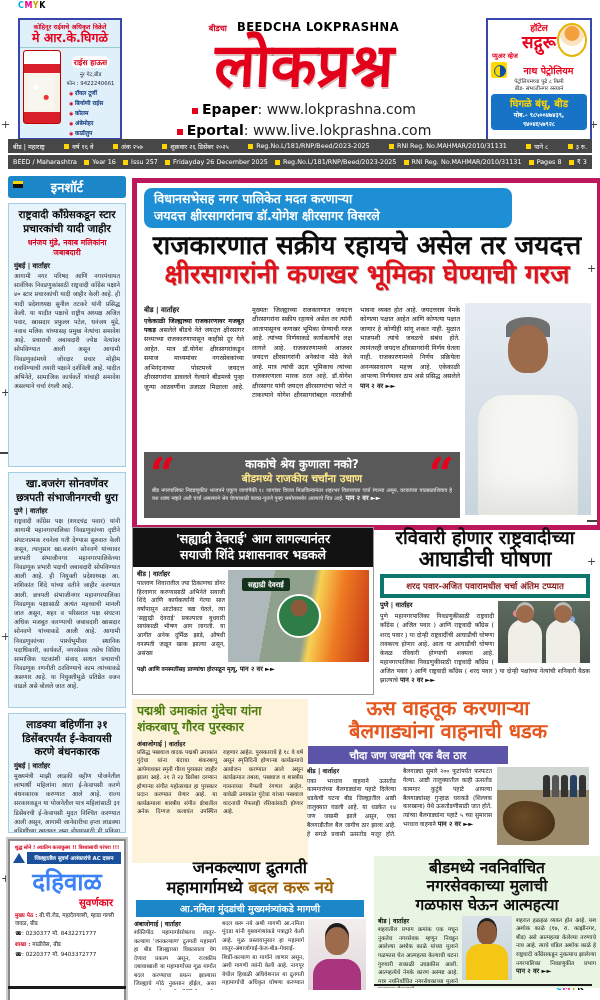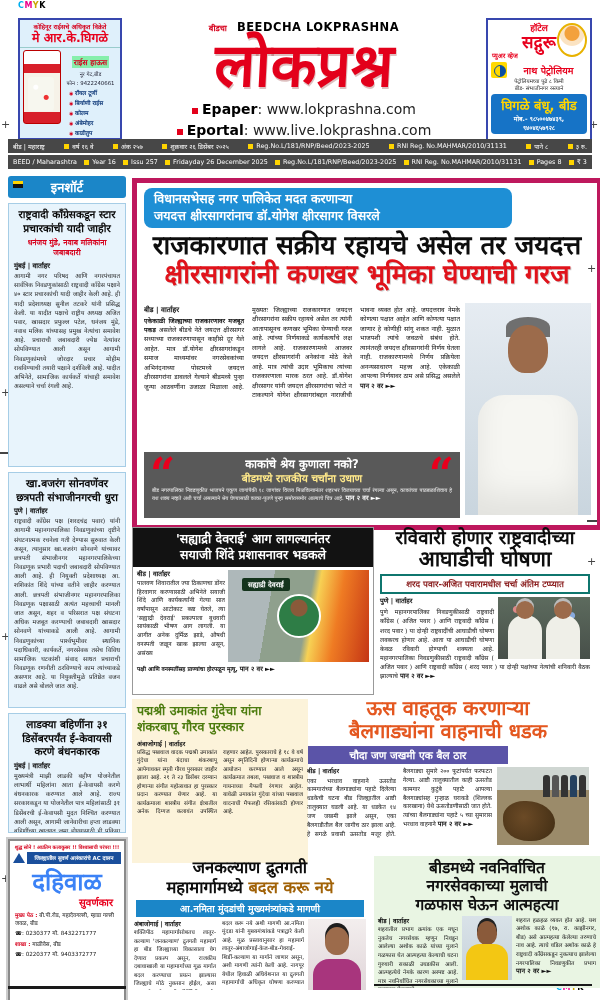--- a/index.html
+++ b/index.html
@@ -15,22 +15,22 @@
   .ad-left{left:18px;top:18px;width:100px;height:118px;border:2px solid #3847ae;background:#dff0fb;
            text-align:center;overflow:hidden;}
   .al1{color:#d6001c;font-size:6.4px;font-weight:bold;padding-top:2px;}
   .al2{color:#e8001d;font-size:12.5px;font-weight:bold;line-height:1.1;border-bottom:1px solid #9cc;padding-bottom:2px;}
   .al-flex{display:flex;margin-top:2px;}
   .ricebag{width:36px;height:72px;margin-left:3px;border:1px solid #b00;border-radius:3px;
            background:linear-gradient(#fff 0 18%,#d81f2a 18% 30%,#f6f2e8 30% 85%,#d81f2a 85%);position:relative;flex:none;}
   .ricebag:after{content:"";position:absolute;left:4px;top:26px;width:26px;height:34px;border-radius:3px;
            background:radial-gradient(circle at 30% 30%,#fff 2px,transparent 3px),radial-gradient(circle at 70% 60%,#e33 2px,#f7f7ef 3px);}
   .al-right{flex:1;padding:0 2px;}
-  .ricehouse{display:inline-block;background:#86efac;color:#d6001c;font-weight:bold;font-size:7.5px;
-             border-radius:0;padding:1px 2px;margin-top:1px;}
+  .ricehouse{display:inline-block;background:#ffffff;color:#d6001c;font-weight:bold;font-size:7.5px;
+             border-radius:5px;padding:1px 2px;margin-top:1px;}
   .al-addr{font-size:5.4px;color:#223;margin-top:2px;line-height:1.3;}
   .al-item{font-size:5.8px;color:#103a7a;font-weight:bold;text-align:left;margin:2px 0 0 6px;}
   .al-item:before{content:"◉ ";color:#d6001c;font-size:5px;}
   
   .mast-center{left:128px;top:20px;width:352px;text-align:center;}
   .mc-top{display:flex;align-items:center;justify-content:center;gap:10px;}
   .mc-prefix{color:#d6001c;font-size:8px;font-weight:bold;}
   .mc-eng{font-size:11.5px;font-weight:bold;color:#000;letter-spacing:0.5px;}
   .mc-logo{font-size:60px;font-weight:bold;color:#e3001b;line-height:1.05;
            text-shadow:1px 2px 0 rgba(120,0,0,0.25);transform:skewX(-3deg);}
@@ -46,21 +46,21 @@
   .ar3{color:#e8001d;font-weight:bold;font-size:6.5px;text-align:left;margin-left:4px;}
   .saint{position:absolute;right:3px;top:3px;width:26px;height:30px;border-radius:50%;
          border:2px solid #e8b200;background:radial-gradient(circle at 50% 28%,#f3a13c 0 7px,#fbe3c2 8px 12px,#fff 13px);}
   .bp-row{display:flex;align-items:center;margin-top:2px;}
   .bp-logo{width:16px;height:16px;flex:none;margin-left:3px;border-radius:2px;background:#ffd900;position:relative;}
   .bp-logo:after{content:"";position:absolute;left:3px;top:3px;width:10px;height:10px;border-radius:50%;
          background:conic-gradient(#0a4fa0 0 50%,#ffd900 50% 100%);border:1px solid #0a4fa0;}
   .bp-name{color:#e8001d;font-weight:bold;font-size:9.5px;flex:1;}
   .ar-small{font-size:5.4px;color:#222;line-height:1.3;}
   .ar-box{margin:2px 3px 0 3px;background:#1673c6;border-radius:4px;padding:2px 0;}
-  .ar-box .ghigale{color:#ffd400;font-weight:bold;font-size:13px;}
+  .ar-box .ghigale{color:#ffd400;font-weight:bold;font-size:10px;}
   .ar-box .ph{color:#fff;font-size:6.2px;font-weight:bold;}
   
   .datebar{left:8px;top:139px;width:584px;}
   .dbrow{display:flex;align-items:center;background:#474747;color:#fff;height:14px;font-size:6.4px;
          padding:0 5px;margin-bottom:2px;justify-content:space-between;white-space:nowrap;}
   .dbcell{display:flex;align-items:center;gap:3px;}
   .dbcell .yb{width:5px;height:5px;background:#ffd400;flex:none;}
   
   .sidebar{left:8px;top:176px;width:118px;}
   .sb-head{background:#1b86c8;color:#fff;font-weight:bold;font-size:13px;text-align:center;
@@ -123,21 +123,21 @@
   .dv-photo{position:relative;flex:1;height:92px;background:linear-gradient(100deg,#aeb8ba 0 30%,#8fa08d 30% 55%,#f7d154 60%,#ef7b23 75%,#c43515 100%);}
   .dv-sign{position:absolute;left:14px;top:8px;background:#14331c;color:#fff;font-size:7px;font-weight:bold;
            padding:2px 6px;border-radius:2px;}
   .dv-inset{position:absolute;left:50%;top:24px;transform:translateX(-50%);width:40px;height:40px;border-radius:50%;
             border:2px solid #fff;background:radial-gradient(circle at 50% 30%,#8a5a3a 0 8px,#2e7d46 9px);}
   .dv-cap{font-size:5.8px;font-weight:bold;padding:2px 4px;text-align:left;}
   
   .aghadi{left:378px;top:527px;width:214px;height:166px;overflow:hidden;}
   .ag-h1{font-size:18.5px;font-weight:bold;text-align:center;line-height:1.15;color:#0d0d0d;}
   .ag-h2{font-size:21px;font-weight:bold;text-align:center;line-height:1.1;color:#0d0d0d;}
-  .ag-strip{border:2px solid #0f766e;color:#8b2020;font-weight:bold;font-size:8.6px;text-align:center;
+  .ag-strip{border:4px solid #0f766e;color:#8b2020;font-weight:bold;font-size:8.6px;text-align:center;
             margin:3px 2px;padding:2px 0;}
   .ag-body{font-size:6.1px;line-height:1.5;text-align:justify;padding:0 2px;}
   .ag-body .dl{font-weight:bold;font-size:6.6px;display:block;}
   .ag-photo{float:right;width:92px;height:62px;margin:0 0 2px 4px;
             background:radial-gradient(circle at 20% 20%,#d88 3px,transparent 4px),
                        radial-gradient(circle at 80% 30%,#8ad 3px,transparent 4px),
                        linear-gradient(#5d6b5e,#474f49);position:relative;}
   .pp{position:absolute;bottom:0;width:34px;height:44px;border-radius:16px 16px 0 0;background:#efefe8;}
   .pp:after{content:"";position:absolute;left:50%;top:-14px;transform:translateX(-50%);width:18px;height:18px;
             border-radius:50%;background:#9c6b4b;box-shadow:0 -3px 0 #bbb;}

